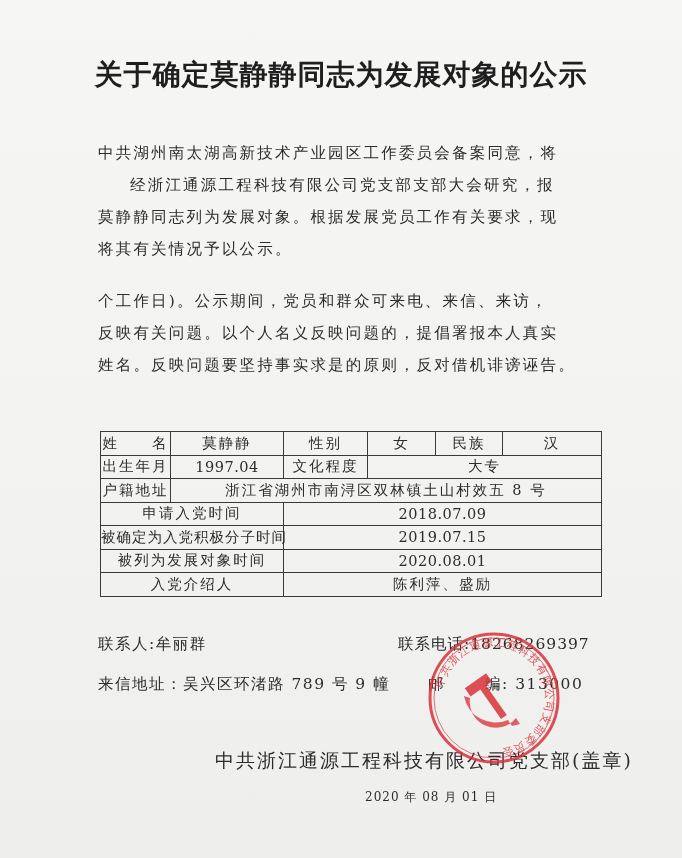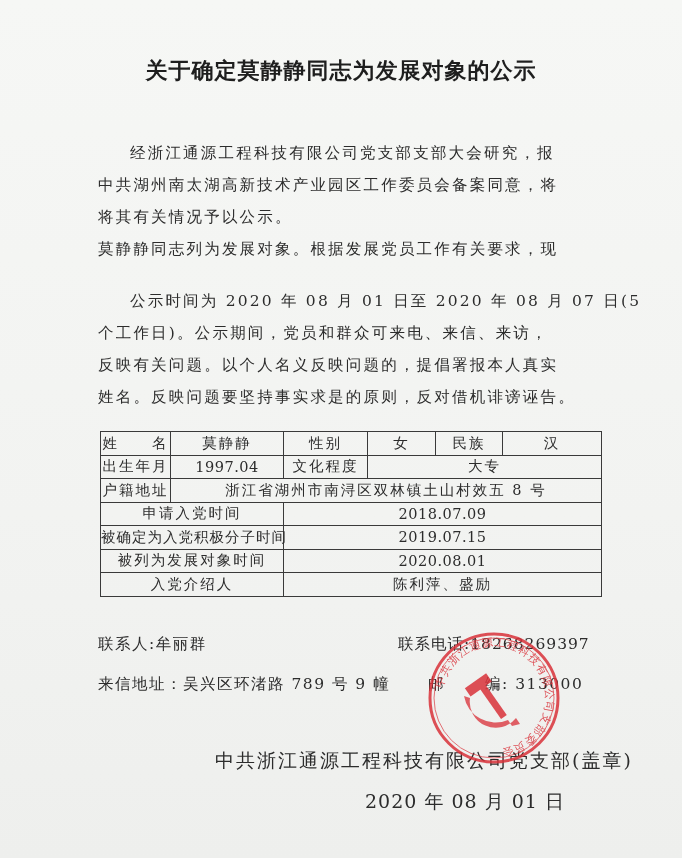--- a/index.html
+++ b/index.html
@@ -21,21 +21,21 @@
       background: linear-gradient(180deg, #f6f7f5 0%, #f2f3f1 60%, #eeefed 100%);
     }
     .title {
       position: absolute;
       top: 56px;
       left: 0;
       width: 682px;
       text-align: center;
       font-family: "DejaVu Sans", "Liberation Sans", sans-serif;
       font-weight: bold;
-      font-size: 22px;
+      font-size: 28px;
       letter-spacing: 1px;
       color: #1e1e1e;
     }
     .para {
       position: absolute;
       left: 98px;
       width: 496px;
       font-size: 15.5px;
       line-height: 32px;
       letter-spacing: 2.2px;
@@ -88,21 +88,21 @@
       left: 215px;
       font-size: 19px;
       letter-spacing: 2px;
       white-space: nowrap;
       color: #2c2c2c;
     }
     .sign-date {
       position: absolute;
       top: 789px;
       left: 365px;
-      font-size: 19px;
+      font-size: 12px;
       letter-spacing: 1px;
       white-space: nowrap;
       color: #2c2c2c;
     }
     .seal {
       position: absolute;
       top: 628px;
       left: 424px;
       width: 140px;
       height: 140px;
@@ -111,28 +111,27 @@
     }
   </style>
 </head>
 <body>
 
 <div class="page">
 
   <div class="title">关于确定莫静静同志为发展对象的公示</div>
 
   <div class="para" id="para1">
+    <span class="line">中共湖州南太湖高新技术产业园区工作委员会备案同意，将</span>
     <span class="line indent">经浙江通源工程科技有限公司党支部支部大会研究，报</span>
-    <span class="line">中共湖州南太湖高新技术产业园区工作委员会备案同意，将</span>
+    <span class="line">莫静静同志列为发展对象。根据发展党员工作有关要求，现</span>
     <span class="line">将其有关情况予以公示。</span>
-    <span class="line">莫静静同志列为发展对象。根据发展党员工作有关要求，现</span>
   </div>
 
   <div class="para" id="para2">
-    <span class="line indent">公示时间为 2020 年 08 月 01 日至 2020 年 08 月 07 日(5</span>
     <span class="line">个工作日)。公示期间，党员和群众可来电、来信、来访，</span>
     <span class="line">反映有关问题。以个人名义反映问题的，提倡署报本人真实</span>
     <span class="line">姓名。反映问题要坚持事实求是的原则，反对借机诽谤诬告。</span>
   </div>
 
   <table class="info">
     <colgroup>
       <col style="width:70px">
       <col style="width:113px">
       <col style="width:84px">

